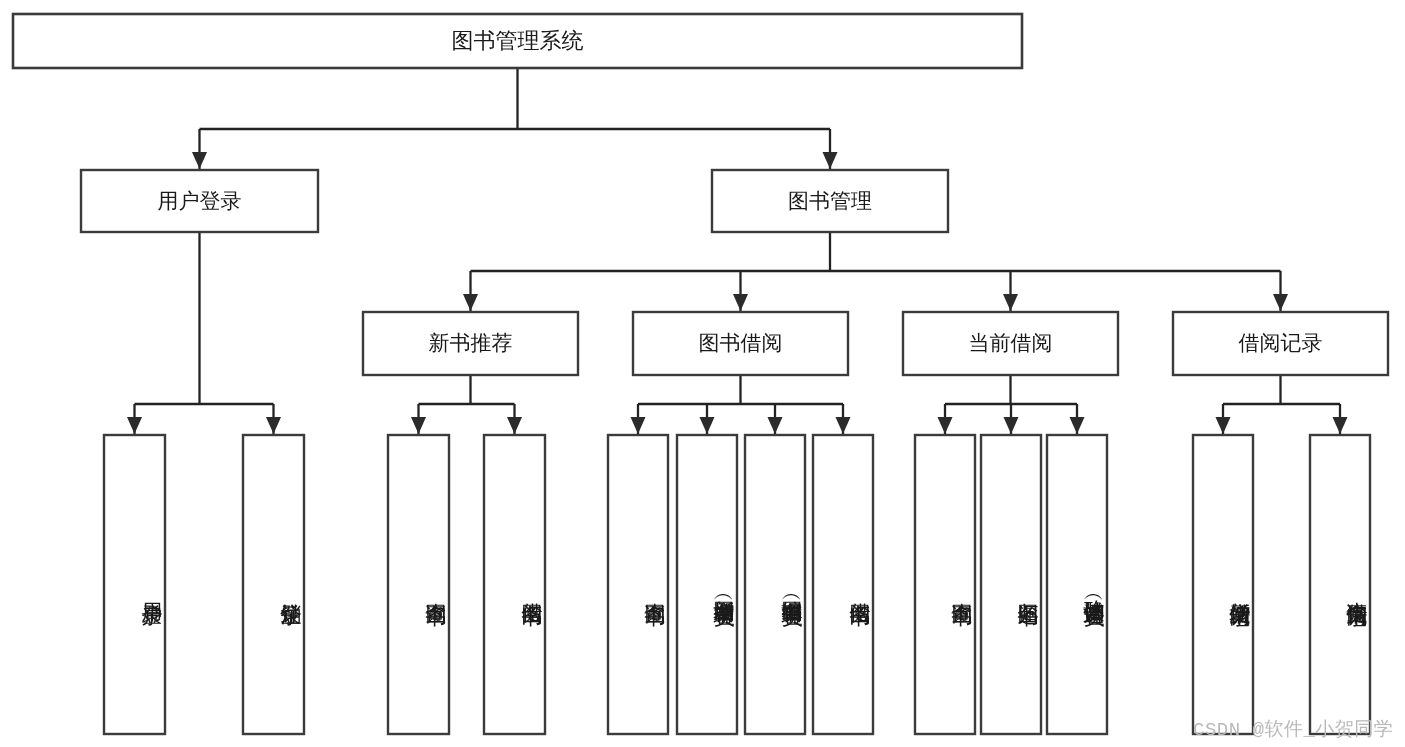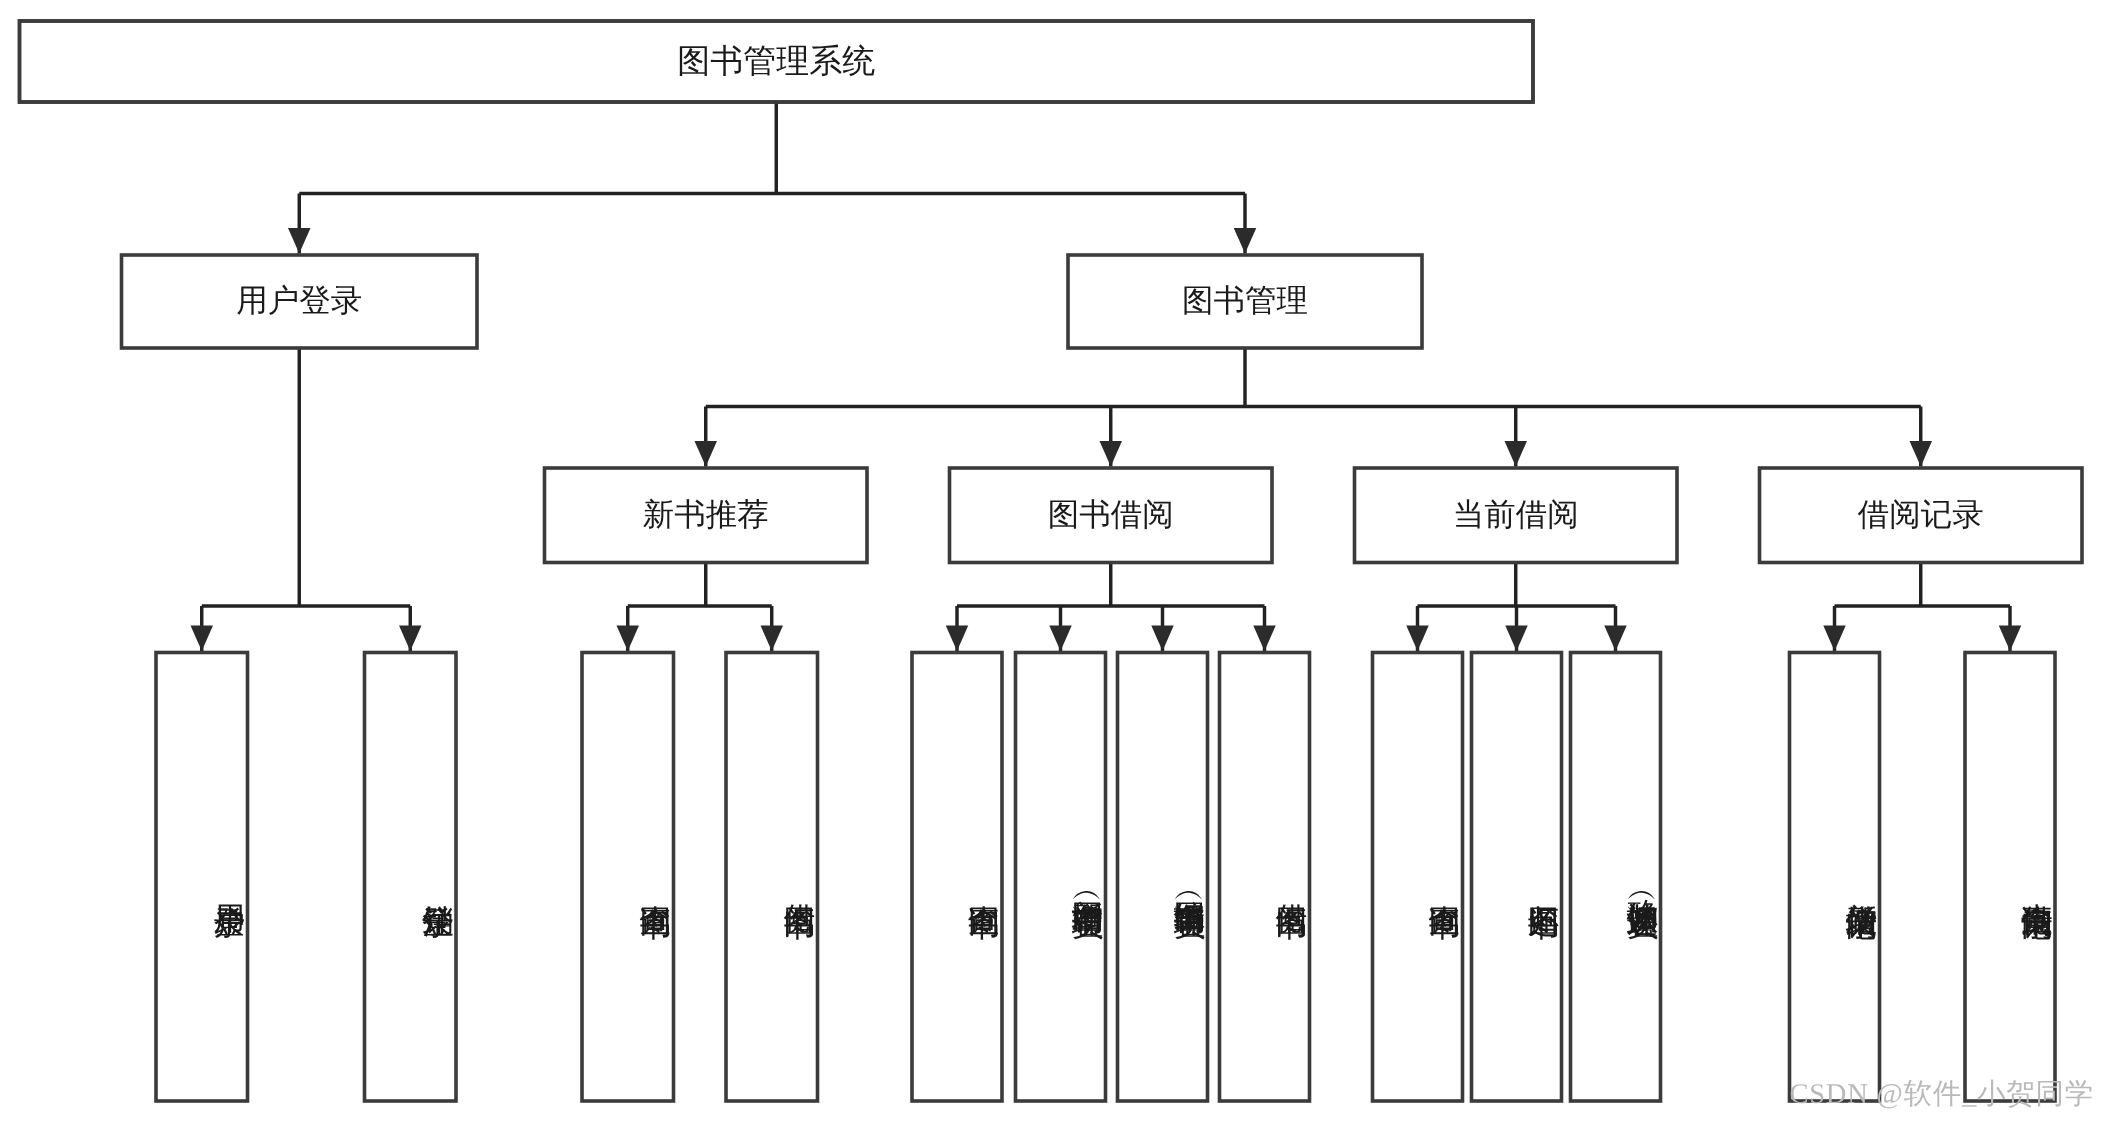--- a/index.html
+++ b/index.html
@@ -71,21 +71,21 @@
     letter-spacing: 1px;
     white-space: nowrap;
     display: flex;
     align-items: flex-start;
     justify-content: center;
     pointer-events: none;
     -webkit-font-feature-settings: "vert";
   }
   .watermark {
     position: absolute;
-    font-family: Liberation Serif, serif;
+    font-family: Liberation Mono, monospace;
     font-size: 19px;
     color: #b9b9b9;
     white-space: nowrap;
     letter-spacing: 0.5px;
   }
 </style>
 </head>
 <body>
 
 <div id="diagram-root">

